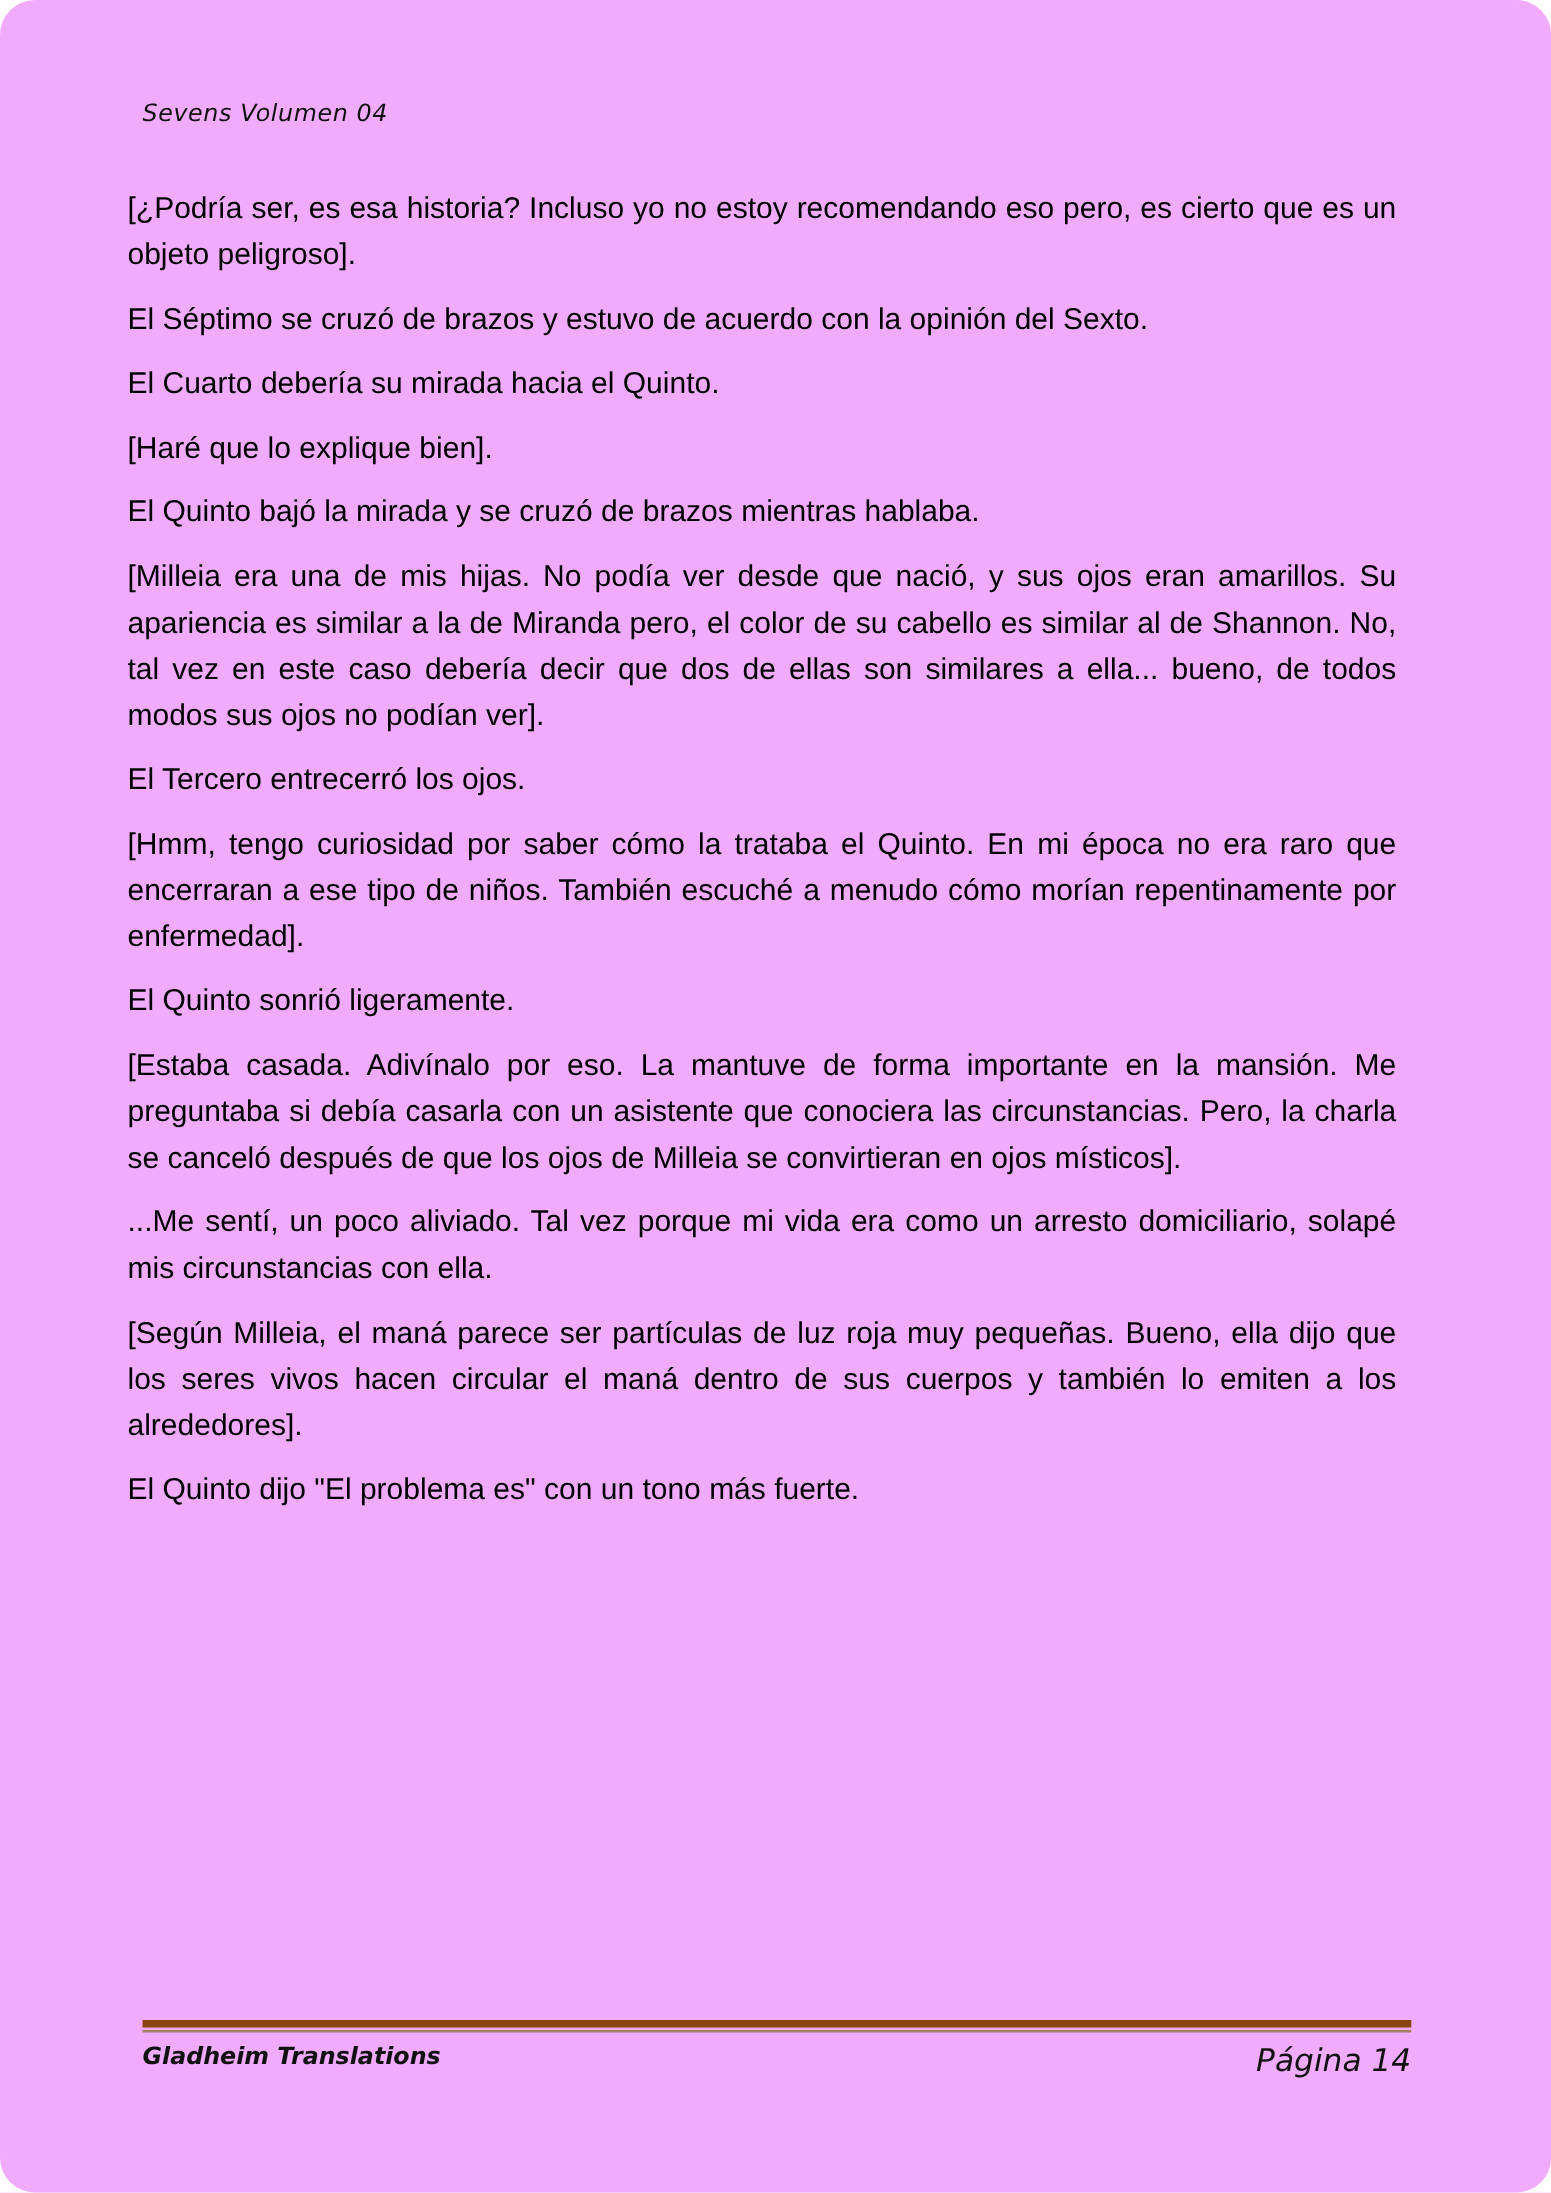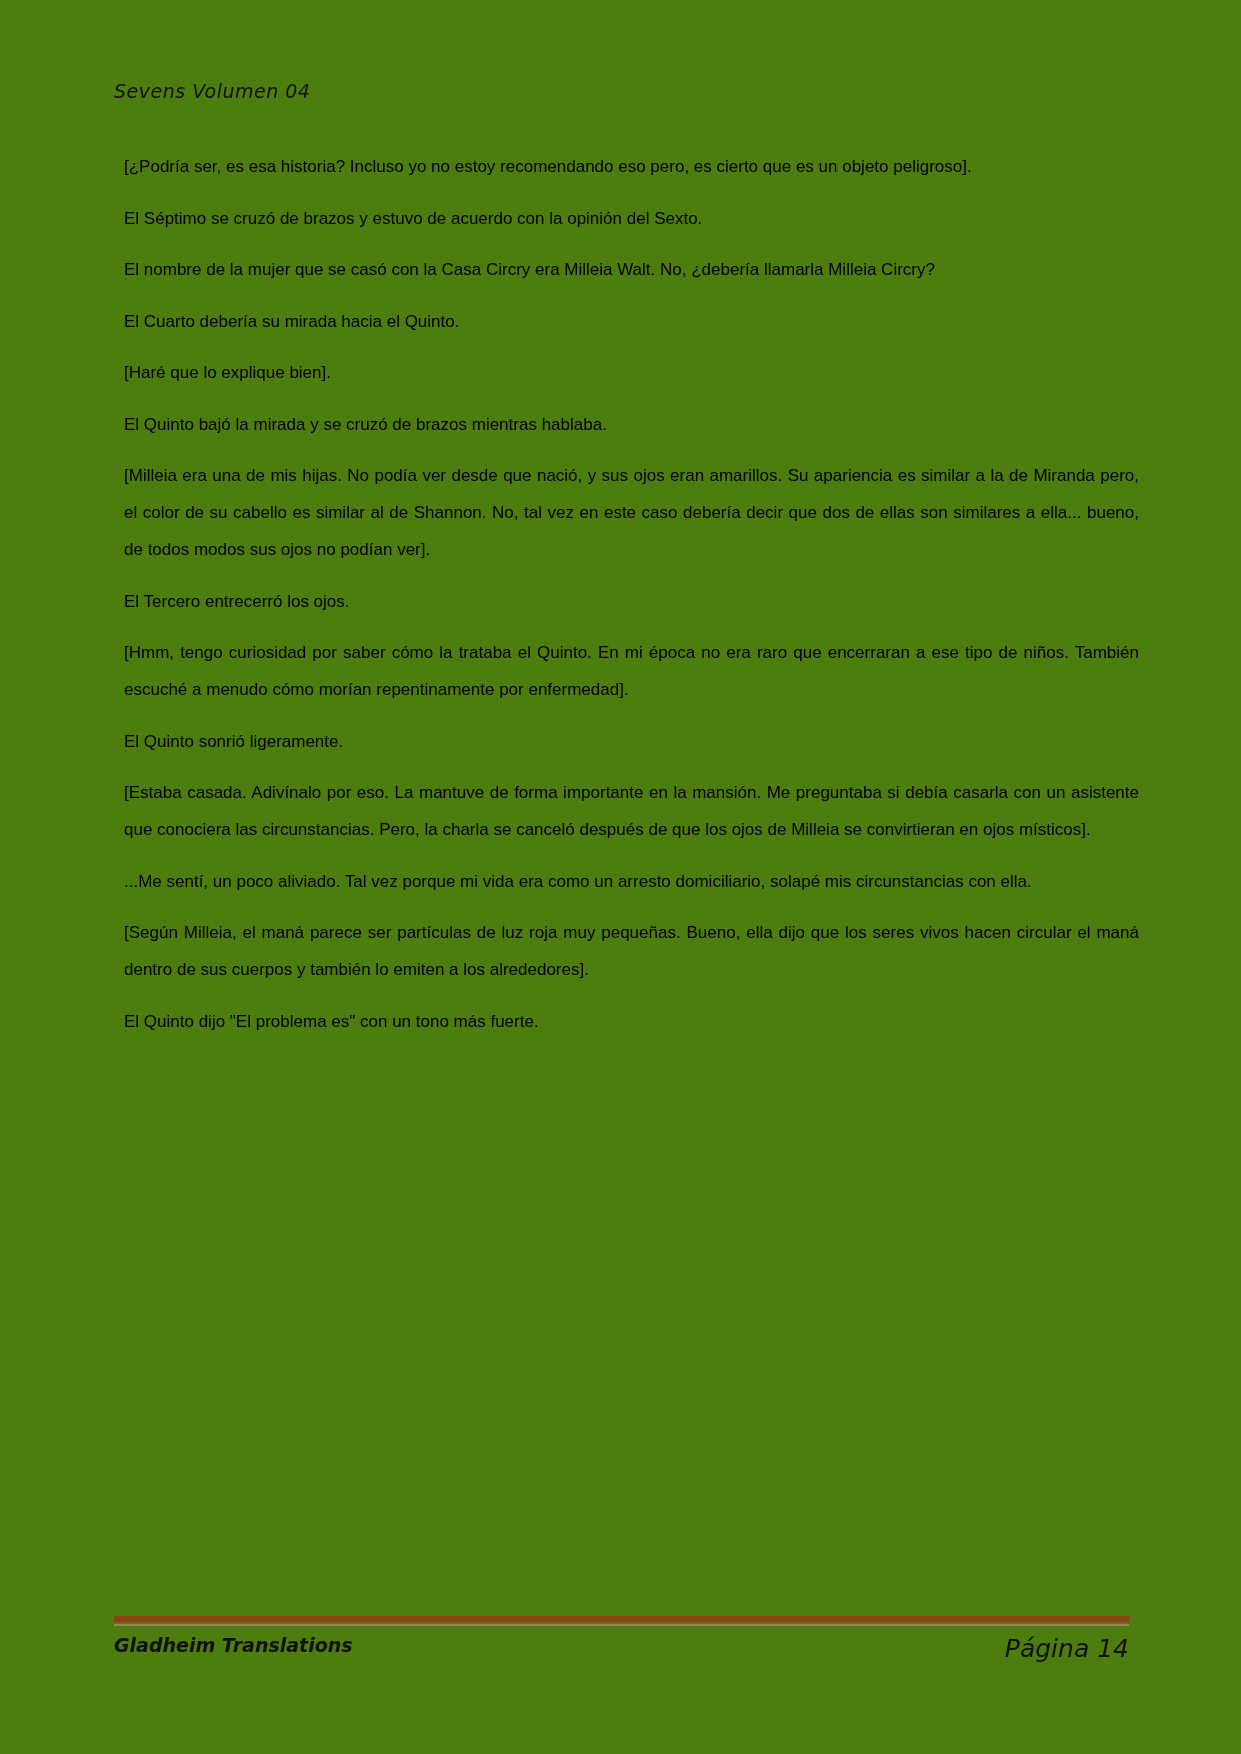--- a/index.html
+++ b/index.html
@@ -1,26 +1,26 @@
 <!DOCTYPE html>
 <html><head>
 <meta charset="utf-8">
 <style>
   html, body { margin: 0; padding: 0; background: #ffffff; }
   body { width: 1241px; height: 1754px; position: relative; overflow: hidden; }
-  .page { position: absolute; left: 0; top: 0; width: 1241px; height: 1754px; background: #4d7c0f; }
+  .page { position: absolute; left: 0; top: 0; width: 1241px; height: 1754px; background: #f0abfc; border-radius: 28px; }
   .header {
     position: absolute; left: 114px; top: 80px;
     font-family: "DejaVu Sans", sans-serif; font-style: italic;
     font-size: 19px; color: #111; letter-spacing: 0.5px;
   }
   .body {
-    position: absolute; left: 124px; top: 148px; width: 1015px;
+    position: absolute; left: 102px; top: 148px; width: 1015px;
     font-family: "Liberation Sans", sans-serif;
-    font-size: 17px; line-height: 37px; color: #000;
+    font-size: 24px; line-height: 37px; color: #000;
   }
   .body p { margin: 0 0 14.5px 0; text-align: justify; }
   .rule {
     position: absolute; left: 114px; top: 1616px; width: 1015px;
     height: 6px; background: #8b4513;
   }
   .rule2 {
     position: absolute; left: 114px; top: 1624px; width: 1015px;
     height: 2px; background: #a08060;
   }
@@ -37,21 +37,20 @@
 </style>
 </head>
 <body>
 
 <div class="page">
   <div class="header">Sevens Volumen 04</div>
 
   <div class="body">
     <p>[¿Podría ser, es esa historia? Incluso yo no estoy recomendando eso pero, es cierto que es un objeto peligroso].</p>
     <p>El Séptimo se cruzó de brazos y estuvo de acuerdo con la opinión del Sexto.</p>
-    <p>El nombre de la mujer que se casó con la Casa Circry era Milleia Walt. No, ¿debería llamarla Milleia Circry?</p>
     <p>El Cuarto debería su mirada hacia el Quinto.</p>
     <p>[Haré que lo explique bien].</p>
     <p>El Quinto bajó la mirada y se cruzó de brazos mientras hablaba.</p>
     <p>[Milleia era una de mis hijas. No podía ver desde que nació, y sus ojos eran amarillos. Su apariencia es similar a la de Miranda pero, el color de su cabello es similar al de Shannon. No, tal vez en este caso debería decir que dos de ellas son similares a ella... bueno, de todos modos sus ojos no podían ver].</p>
     <p>El Tercero entrecerró los ojos.</p>
     <p>[Hmm, tengo curiosidad por saber cómo la trataba el Quinto. En mi época no era raro que encerraran a ese tipo de niños. También escuché a menudo cómo morían repentinamente por enfermedad].</p>
     <p>El Quinto sonrió ligeramente.</p>
     <p>[Estaba casada. Adivínalo por eso. La mantuve de forma importante en la mansión. Me preguntaba si debía casarla con un asistente que conociera las circunstancias. Pero, la charla se canceló después de que los ojos de Milleia se convirtieran en ojos místicos].</p>
     <p>...Me sentí, un poco aliviado. Tal vez porque mi vida era como un arresto domiciliario, solapé mis circunstancias con ella.</p>
     <p>[Según Milleia, el maná parece ser partículas de luz roja muy pequeñas. Bueno, ella dijo que los seres vivos hacen circular el maná dentro de sus cuerpos y también lo emiten a los alrededores].</p>

